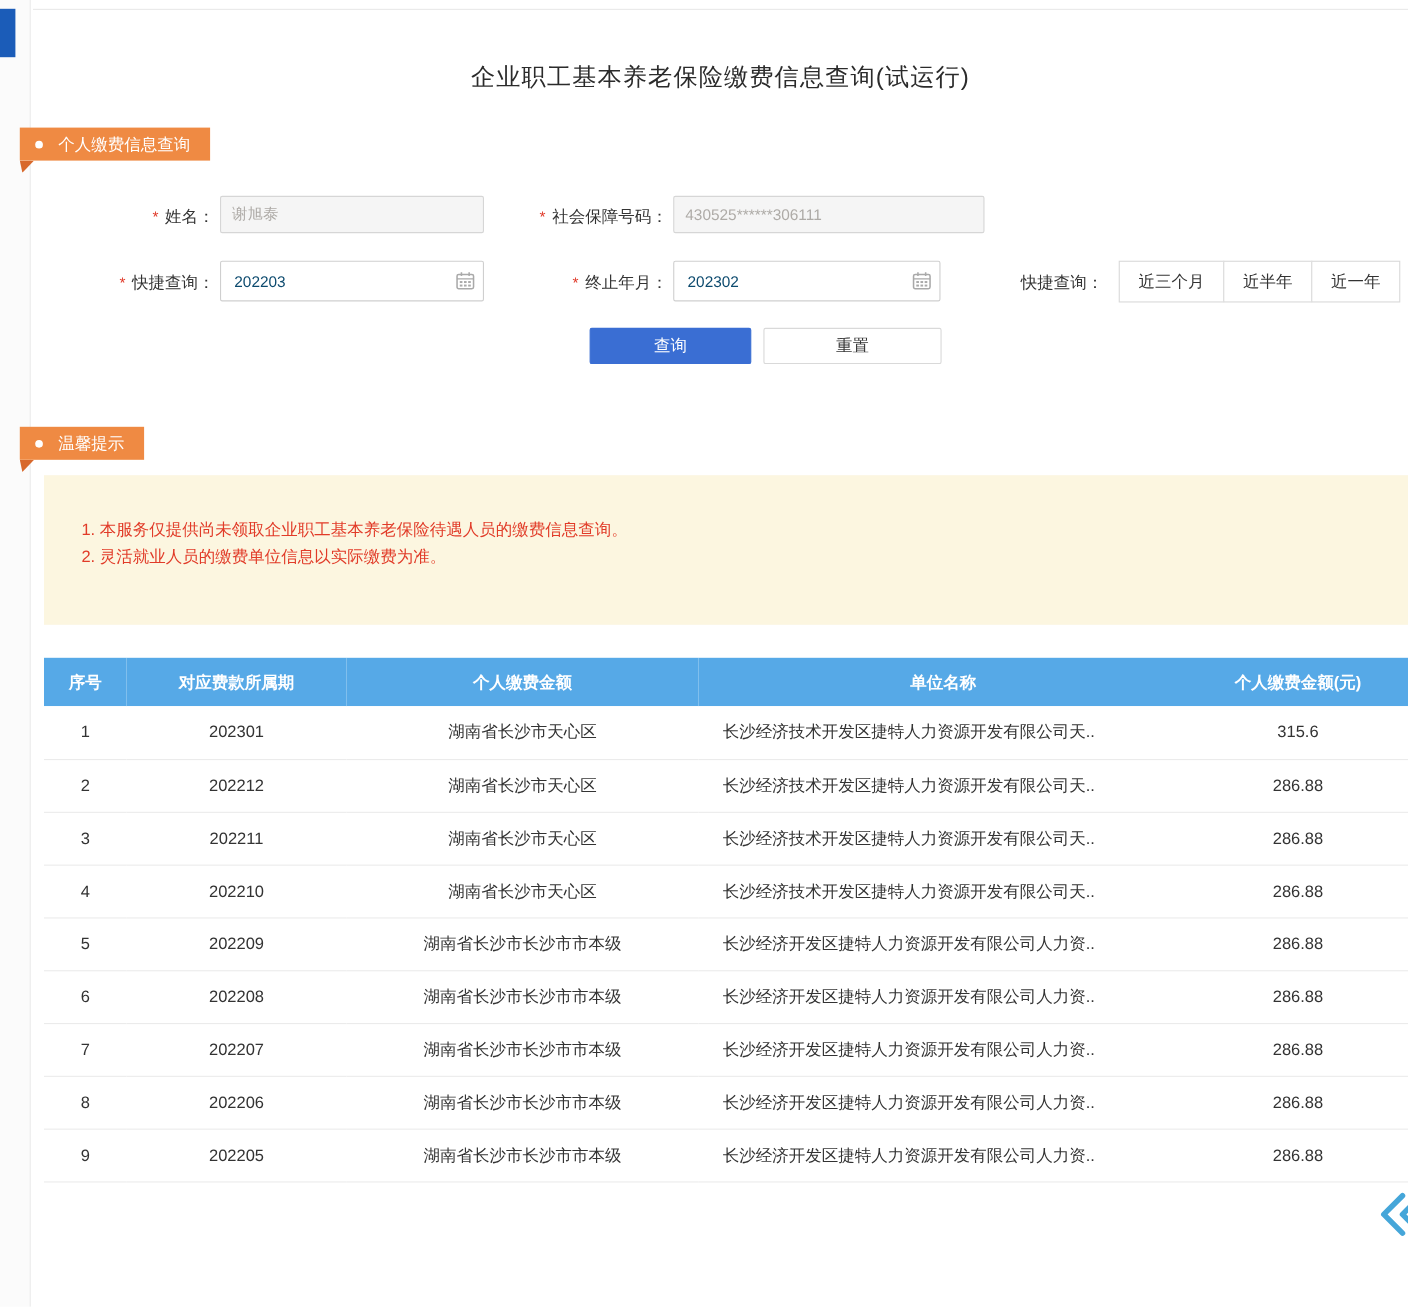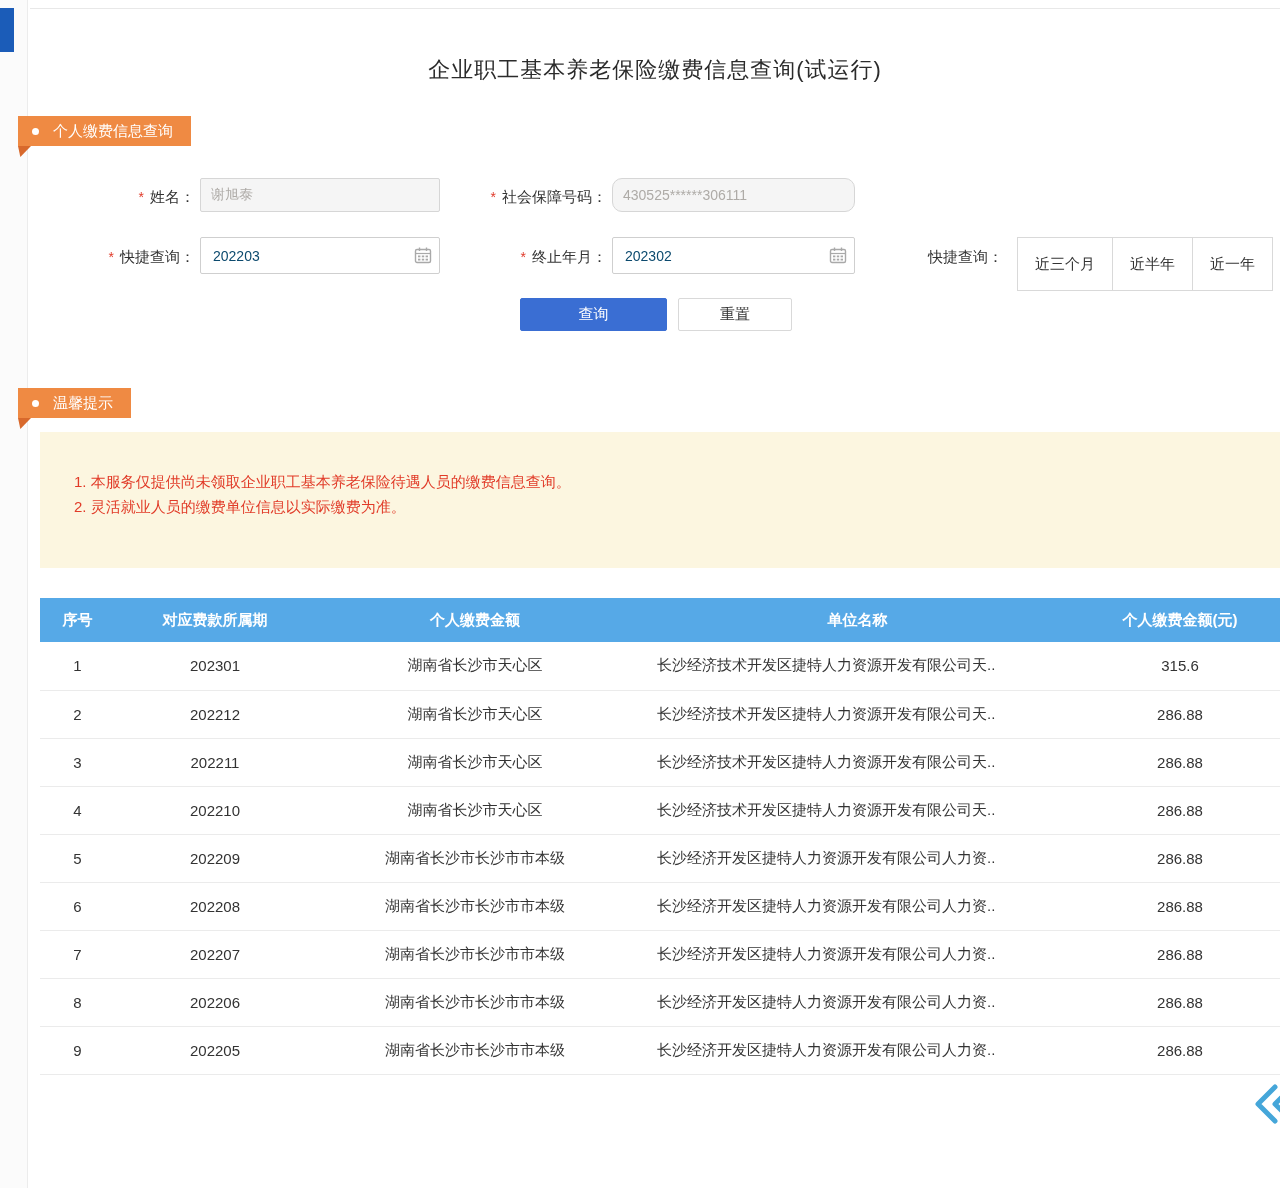--- a/index.html
+++ b/index.html
@@ -37,25 +37,25 @@
   .req { color:#e03a2a; margin-right:6px; font-size:14px; }
   .tinput { position:absolute; height:34px; border:1px solid #d6d6d6; border-radius:2px;
     font-size:14px; padding:0 10px; font-family:inherit; }
   .tinput.disabled { background:#f5f5f5; color:#aeaba7; }
   .date-wrap { position:absolute; height:37px; }
   .date-wrap input { width:100%; height:100%; border:1px solid #cfcfcf; border-radius:2px;
     background:#fff; color:#0c4a6e; font-size:14px; padding:0 34px 0 12px; font-family:inherit; }
   .cal-icon { position:absolute; right:8px; top:9px; }
 
   .quick-group { position:absolute; display:flex; }
-  .quick-btn { height:54px; background:#fff; border:1px solid #d9d9d9; margin-left:-1px;
+  .quick-btn { height:38px; background:#fff; border:1px solid #d9d9d9; margin-left:-1px;
     font-size:15px; color:#333; padding:0 17px; display:flex; align-items:center; cursor:pointer; }
 
   .btn { position:absolute; height:33px; font-size:15px; border-radius:2px; cursor:pointer;
-    display:flex; align-items:center; justify-content:center; font-family:Liberation Mono, monospace; }
+    display:flex; align-items:center; justify-content:center; font-family:Liberation Mono, monospace;margin-left:16px; }
   .btn-primary { background:#3a6ed3; color:#fff; border:1px solid #3a6ed3; }
   .btn-plain { background:#fff; color:#333; border:1px solid #d9d9d9; }
 
   
   .notice { position:absolute; left:40px; top:432px; width:1240px; height:136px;
     background:#fcf6e0; padding:37px 24px 0 34px; }
   .notice p { color:#e13b28; font-size:15px; line-height:25px; }
 
   
   .pay-table { position:absolute; left:40px; top:598px; width:1240px; border-collapse:collapse;
@@ -85,21 +85,21 @@
 <div class="ribbon-fold" id="fold-query"></div>
 
 <div class="flabel" style="left:80px; top:188px; width:115px;">
   <span class="req">*</span><span>姓名：</span>
 </div>
 <input class="tinput disabled" style="left: 200px; top: 178px; width: 240px;" readonly="" value="谢旭泰">
 
 <div class="flabel" style="left:450px; top:188px; width:157px;">
   <span class="req">*</span><span>社会保障号码：</span>
 </div>
-<input class="tinput disabled" style="left: 612px; top: 178px; width: 243px; border-radius: 10px;" readonly="" value="430525******306111">
+<input class="tinput disabled" style="left: 612px; top: 178px; width: 283px;" readonly="" value="430525******306111">
 
 <div class="flabel" style="left:70px; top:248px; width:125px;">
   <span class="req">*</span><span>快捷查询：</span>
 </div>
 <div class="date-wrap" style="left:200px; top:237px; width:240px;">
   <input value="202203" style="">
   <svg class="cal-icon" width="18" height="18" viewBox="0 0 18 18">
     <rect x="1.5" y="3.5" width="15" height="13" rx="1.5" fill="none" stroke="#a9a9a9" stroke-width="1.4"></rect>
     <line x1="1.5" y1="7.5" x2="16.5" y2="7.5" stroke="#a9a9a9" stroke-width="1.2"></line>
     <line x1="5.5" y1="1.5" x2="5.5" y2="5" stroke="#a9a9a9" stroke-width="1.4"></line>
@@ -133,21 +133,21 @@
 </div>
 
 <div class="flabel" style="left:928px; top:248px; width:82px; text-align:left;">快捷查询：</div>
 <div class="quick-group" style="left:1018px; top:237px;">
   <div class="quick-btn">近三个月</div>
   <div class="quick-btn">近半年</div>
   <div class="quick-btn">近一年</div>
 </div>
 
 <button class="btn btn-primary" style="left:520px; top:298px; width:147px;">查询</button>
-<button class="btn btn-plain" style="left:678px; top:298px; width:114px;">重置</button>
+<button class="btn btn-plain" style="left:678px; top:298px; width:162px;">重置</button>
 
 <div class="ribbon" id="badge-tips">
   <span class="dot"></span>
   <span>温馨提示</span>
 </div>
 <div class="ribbon-fold" id="fold-tips"></div>
 
 <div class="notice">
   <p>1. 本服务仅提供尚未领取企业职工基本养老保险待遇人员的缴费信息查询。</p>
   <p>2. 灵活就业人员的缴费单位信息以实际缴费为准。</p>

